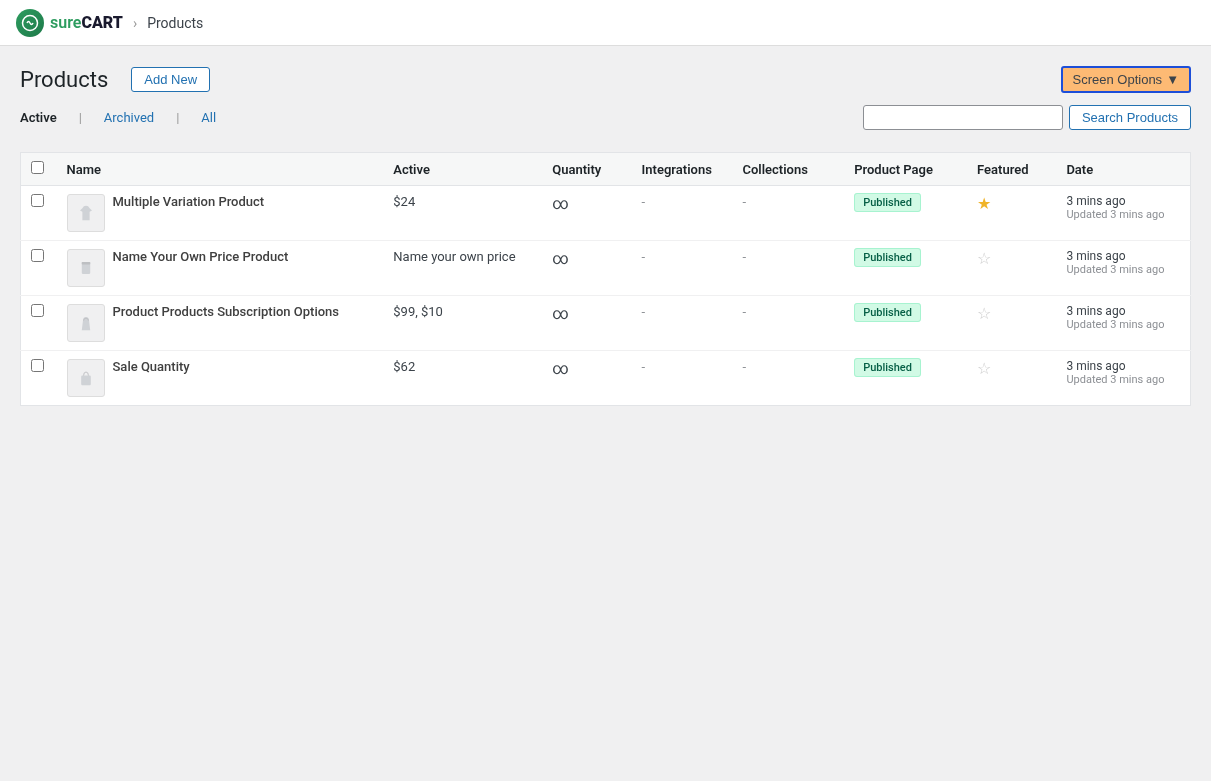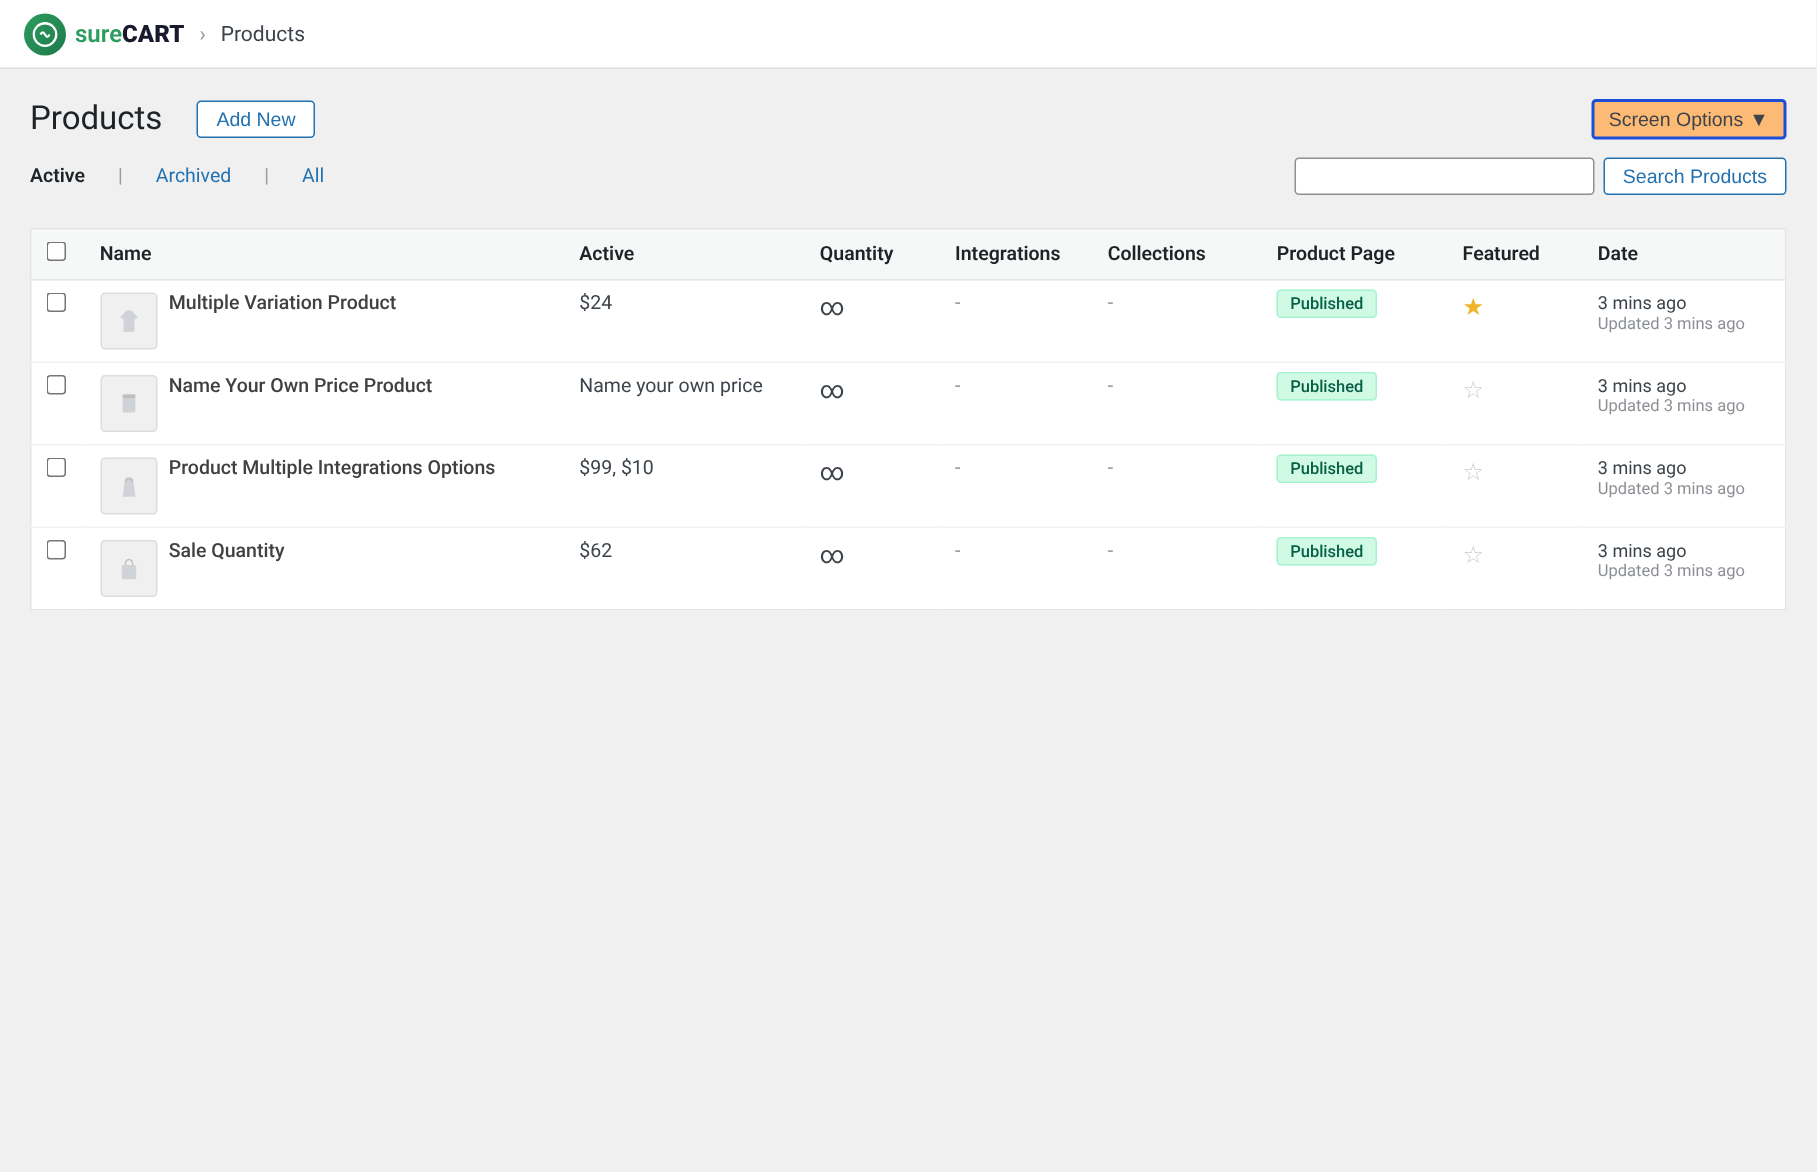--- a/index.html
+++ b/index.html
@@ -196,21 +196,21 @@
     </td>
     <td class="col-name">
       <div class="product-cell">
         <div class="product-thumb">
                 <svg viewBox="0 0 40 40" fill="none" xmlns="http://www.w3.org/2000/svg">
                   <rect width="40" height="40" fill="#f0f0f1"></rect>
                   <path d="M15 16 Q15 10 20 10 Q25 10 25 16 L27 32 L13 32 Z" fill="#b0b5bc"></path>
                   <path d="M16 16 Q16 12 20 12 Q24 12 24 16" stroke="#8c8f94" stroke-width="1.5" fill="none"></path>
                 </svg>
               </div>
-        <a href="#" class="product-name-link">Product Multiple Integrations Options</a>
+        <a href="#" class="product-name-link">Product Products Subscription Options</a>
       </div>
     </td>
     <td class="col-price">$99, $10</td>
     <td class="col-quantity"><span class="infinity">∞</span></td>
     <td class="col-integrations dash-cell">-</td>
     <td class="col-collections dash-cell">-</td>
     <td class="col-page"><span class="badge-published">Published</span></td>
     <td class="col-featured"><span class="star-icon star-empty">☆</span></td>
     <td class="col-date">
       <div class="date-cell">3 mins ago</div>

